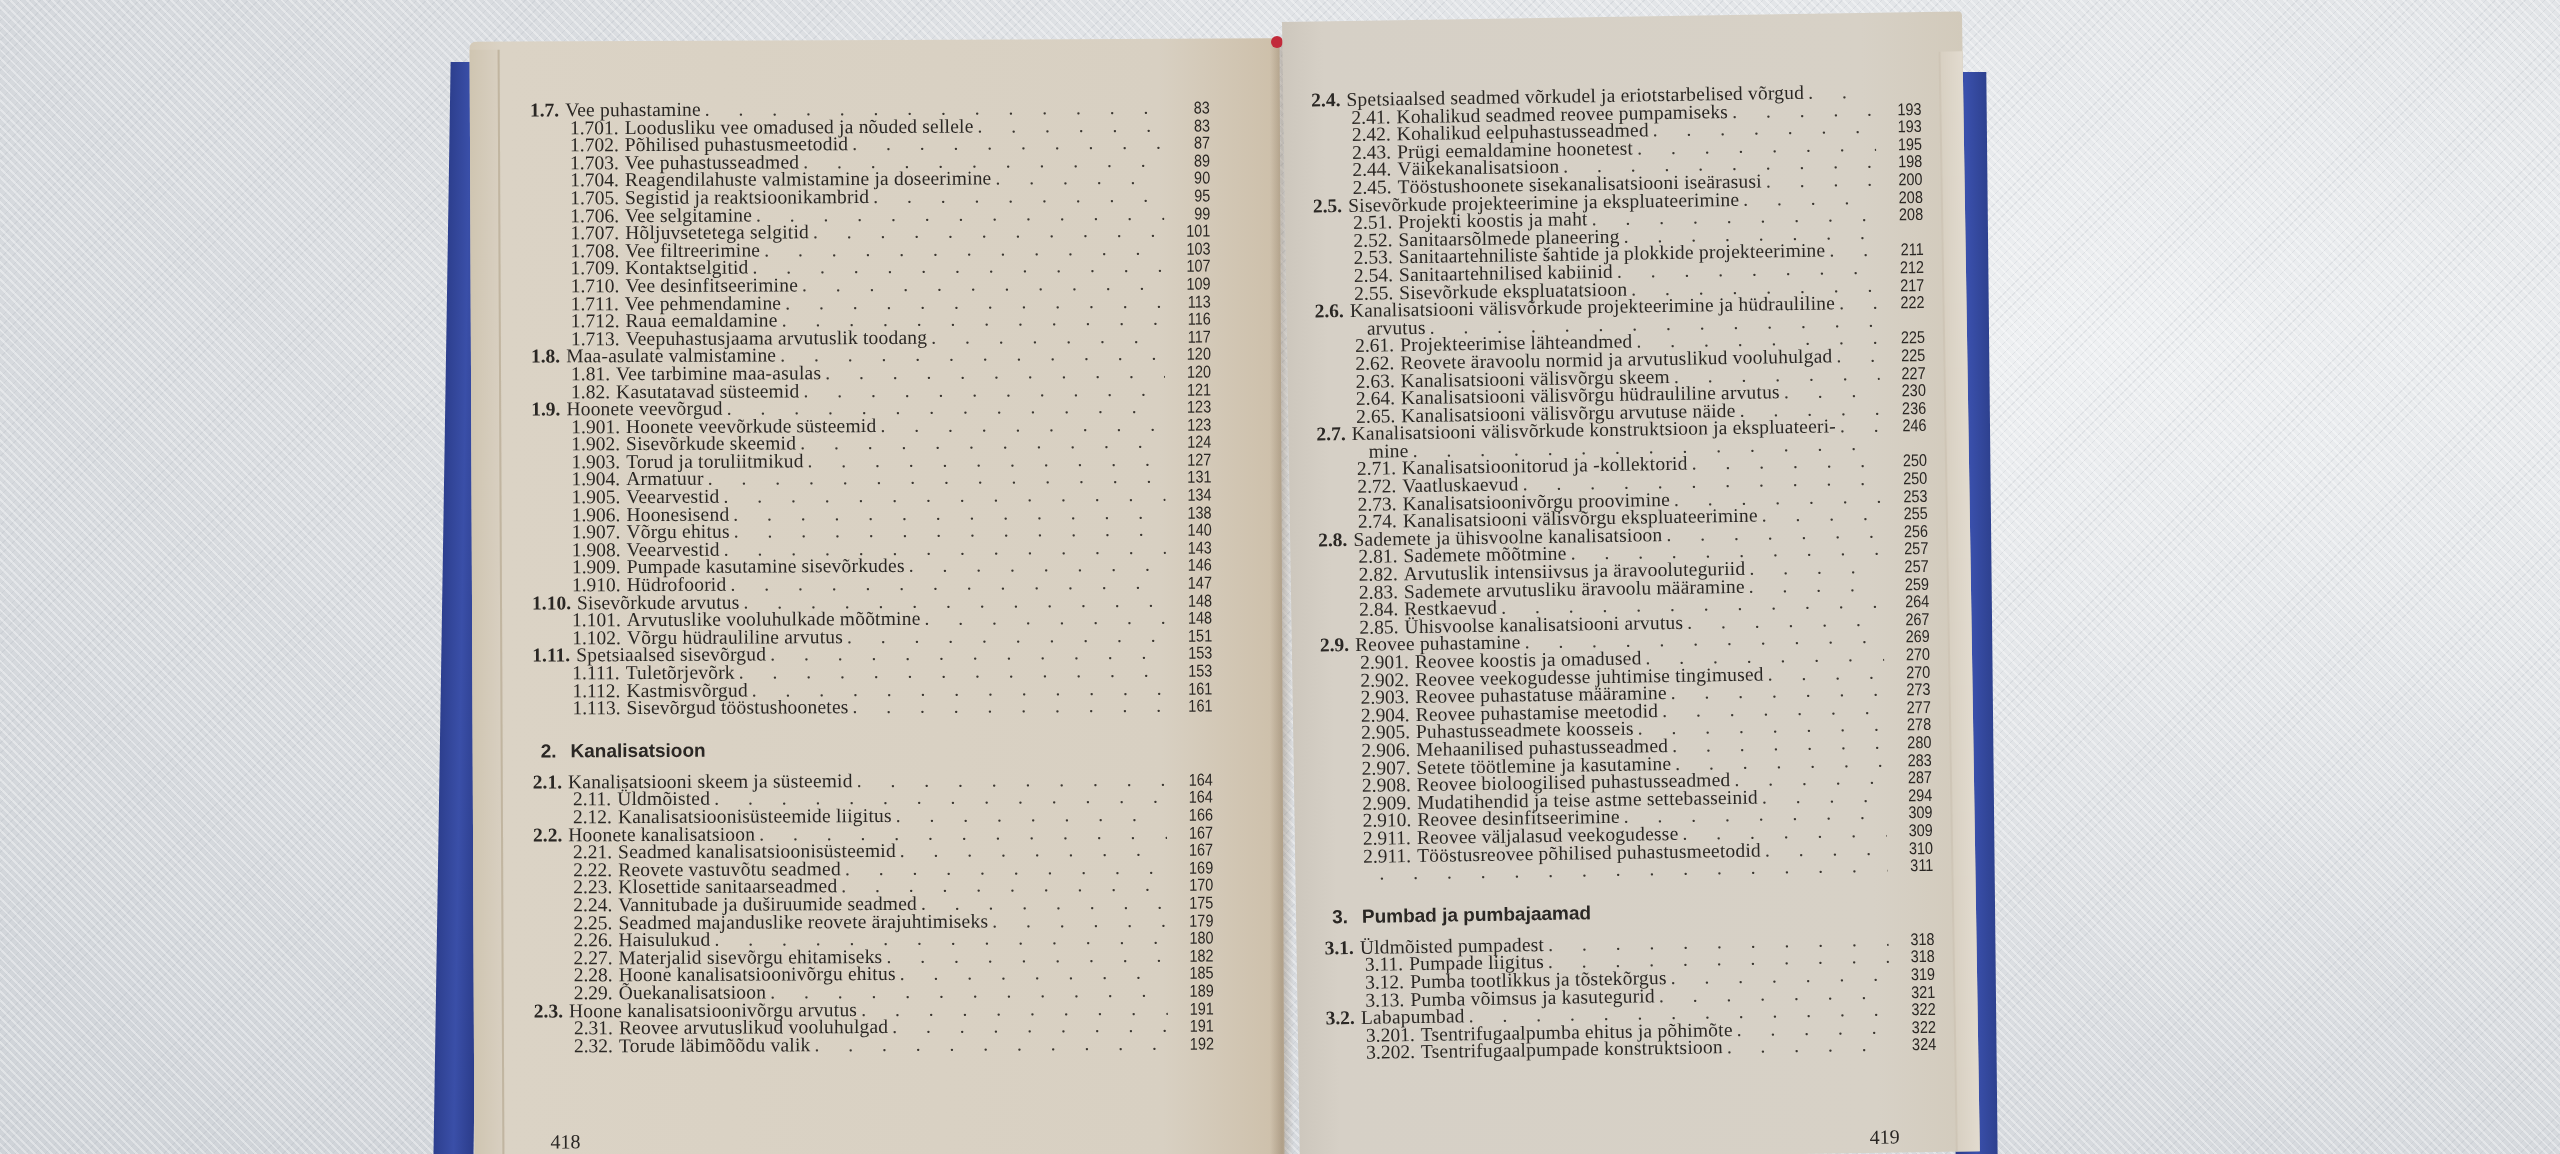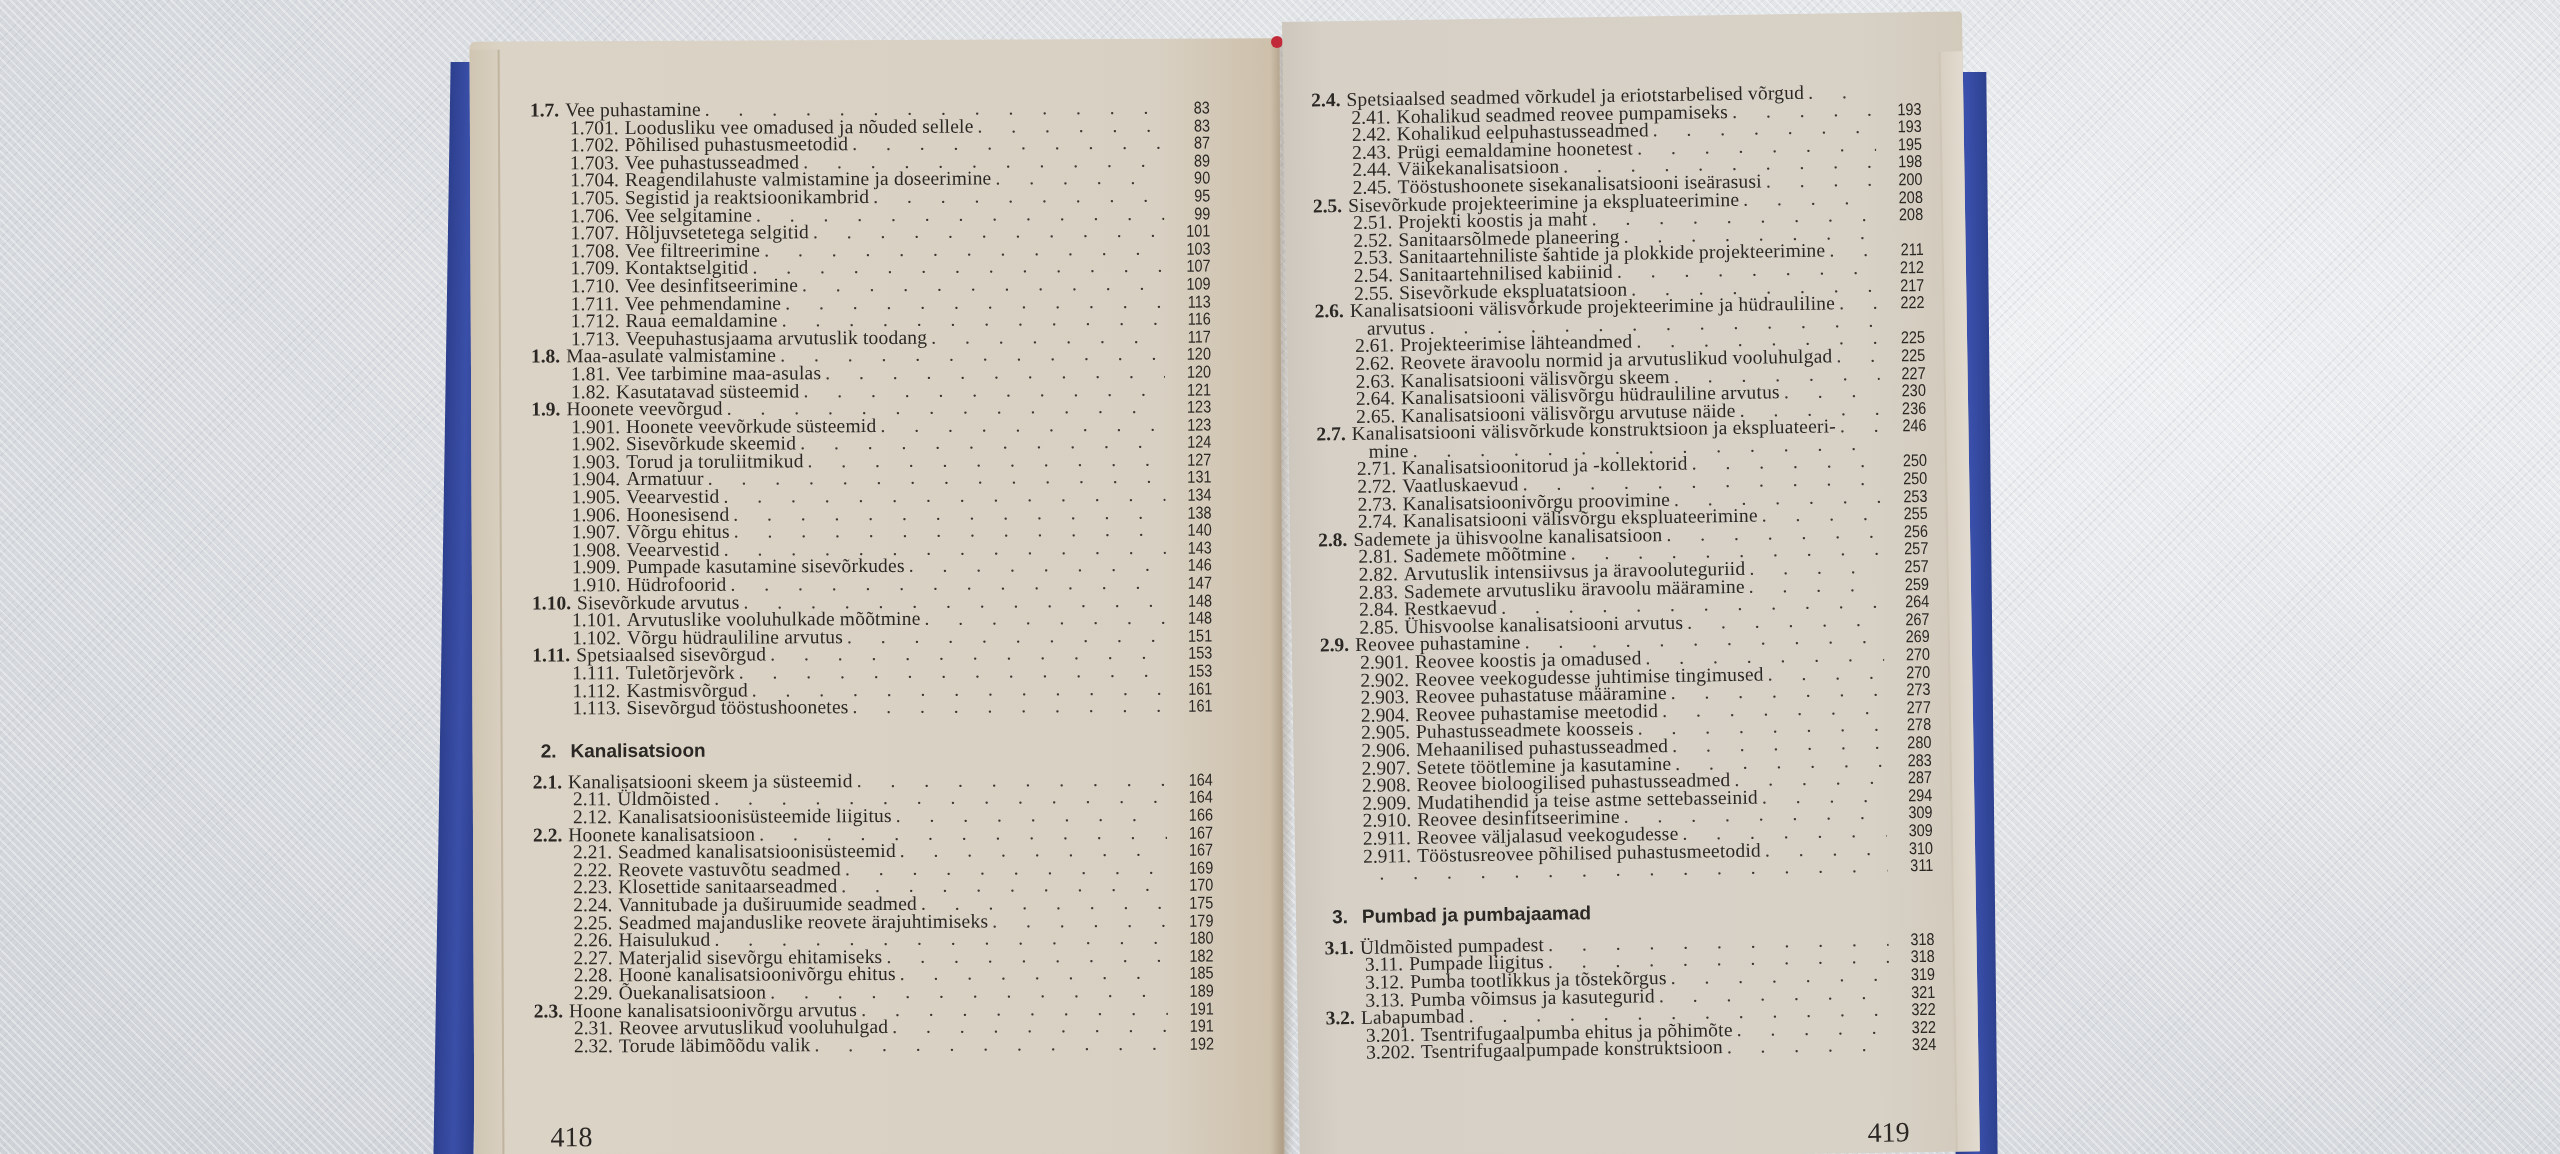--- a/index.html
+++ b/index.html
@@ -84,25 +84,25 @@
   .cont .title { padding-left: 52px; }
 
   .chapter {
     height: 44px; display: flex; align-items: center;
     font-family: "Liberation Sans", "DejaVu Sans", sans-serif; font-weight: bold; font-size: 19px;
     padding-left: 8px; margin-top: 12px;
   }
   .chapter .cnum { margin-right: 14px; }
 
   .folio {
-    position: absolute; font-size: 28px;
+    position: absolute; font-size: 20px;
     font-family: "Liberation Serif", "DejaVu Serif", serif;
   }
   .page-left .folio { left: 76px; bottom: 8px; }
-  .page-right .folio { right: 70px; bottom: 4px; }
+  .page-right .folio { right: 80px; bottom: 4px; }
 </style>
 </head>
 <body>
 
 <div class="cover-left"></div>
 <div class="cover-right"></div>
 
 <div class="page page-left">
   <div class="toc">
     <div id="left-top">

